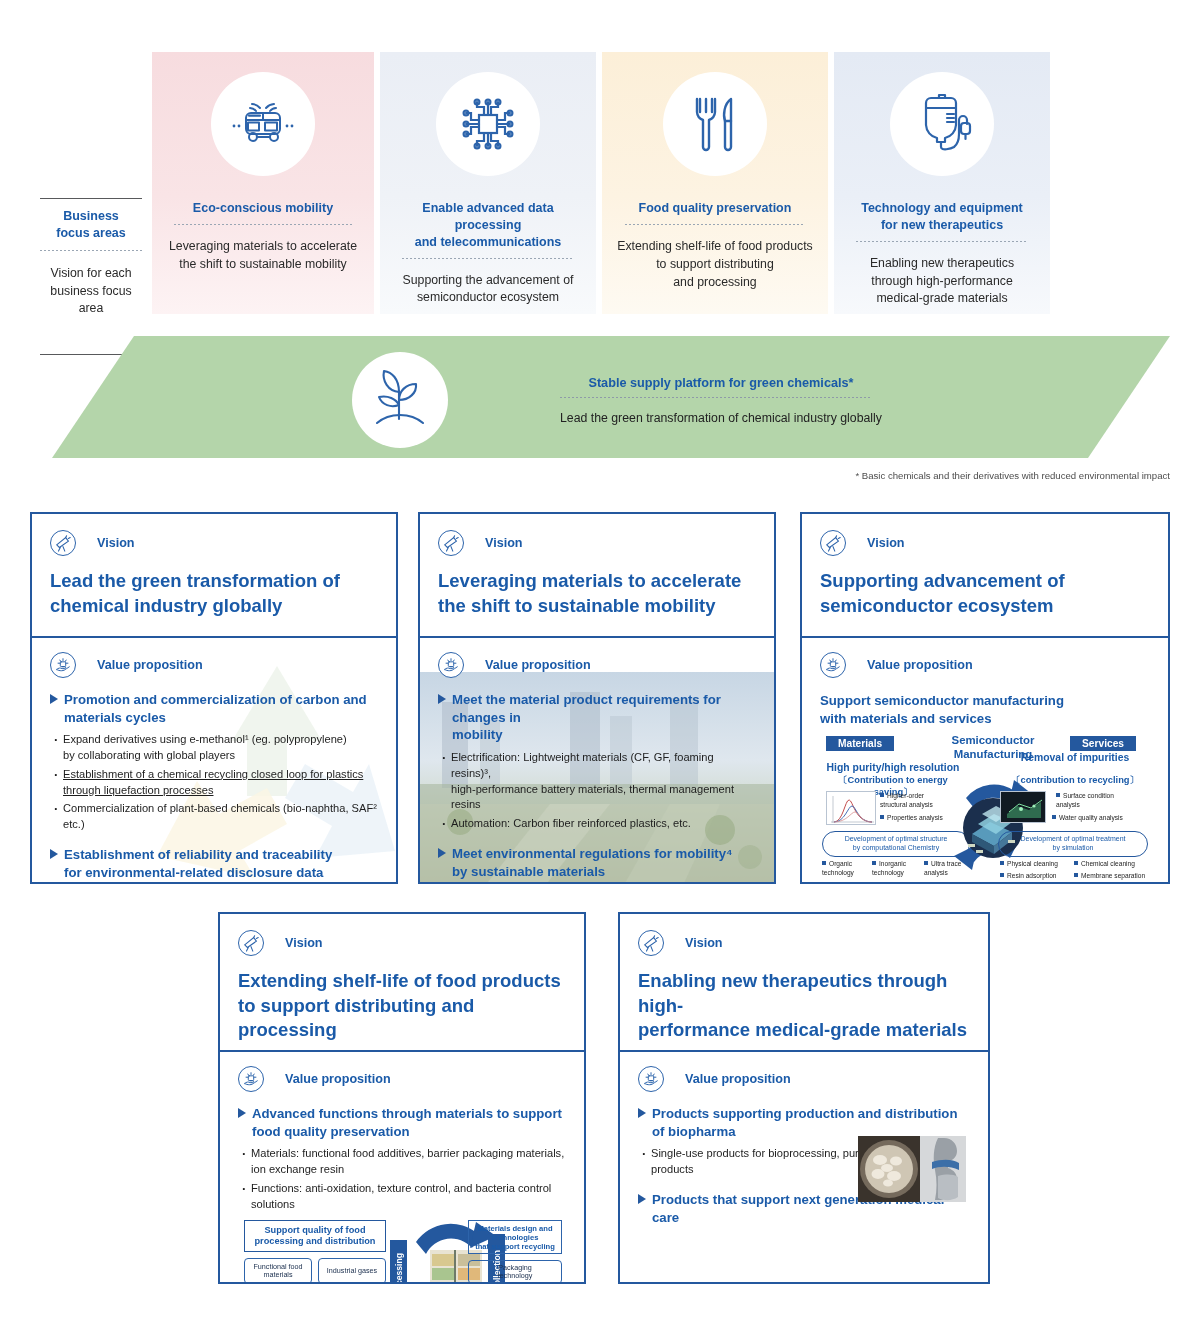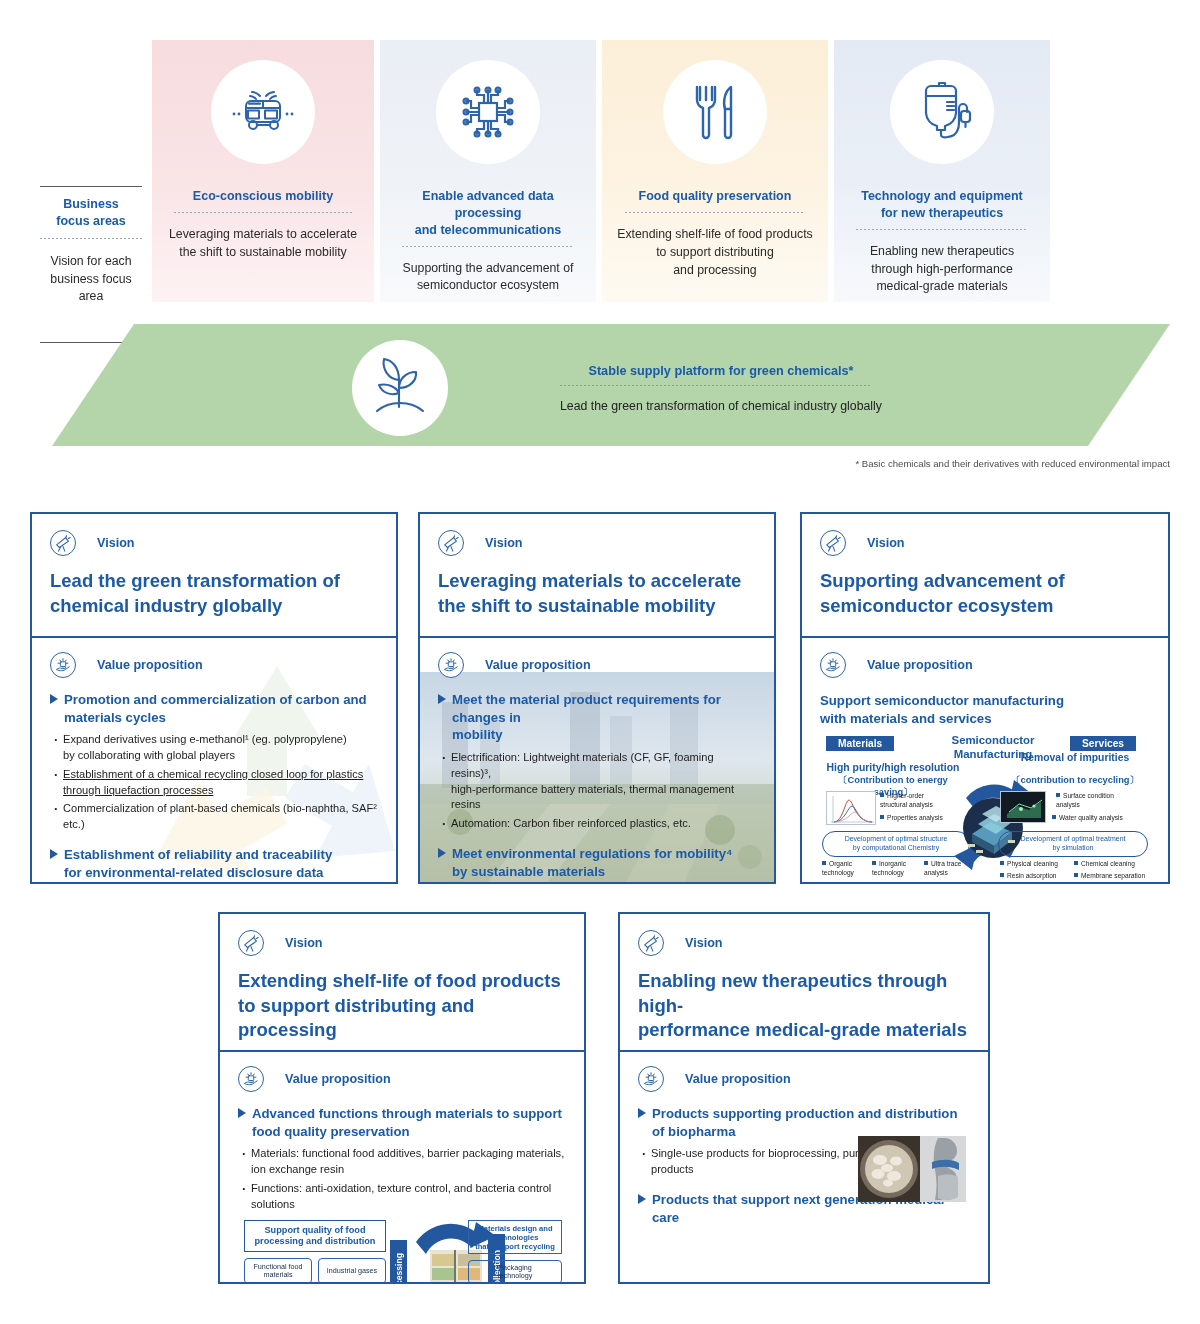--- a/index.html
+++ b/index.html
@@ -7,21 +7,21 @@
   body {
     width:1200px; height:1324px;
     background:#ffffff;
     font-family:"Liberation Sans", sans-serif;
     color:#231f20;
     position:relative;
     overflow:hidden;
   }
 
   
-  #top-section { position:absolute; left:0; top:0; width:1200px; height:480px; }
+  #top-section { position:absolute; left:0; top:12px; width:1200px; height:480px; }
 
   .focus-col {
     position:absolute; top:40px; height:262px;
     display:flex; flex-direction:column; align-items:center;
   }
   .col-mobility      { left:152px; width:222px; background:linear-gradient(180deg,#f7dcdf 0%,#f9e4e6 55%,#fdf3f4 100%); }
   .col-semi          { left:380px; width:216px; background:linear-gradient(180deg,#eaeef5 0%,#eff2f7 55%,#f8fafc 100%); }
   .col-food          { left:602px; width:226px; background:linear-gradient(180deg,#fcefd8 0%,#fdf3e2 55%,#fefaf2 100%); }
   .col-med           { left:834px; width:216px; background:linear-gradient(180deg,#e4eaf4 0%,#eaeff7 55%,#f7f9fc 100%); }
 

